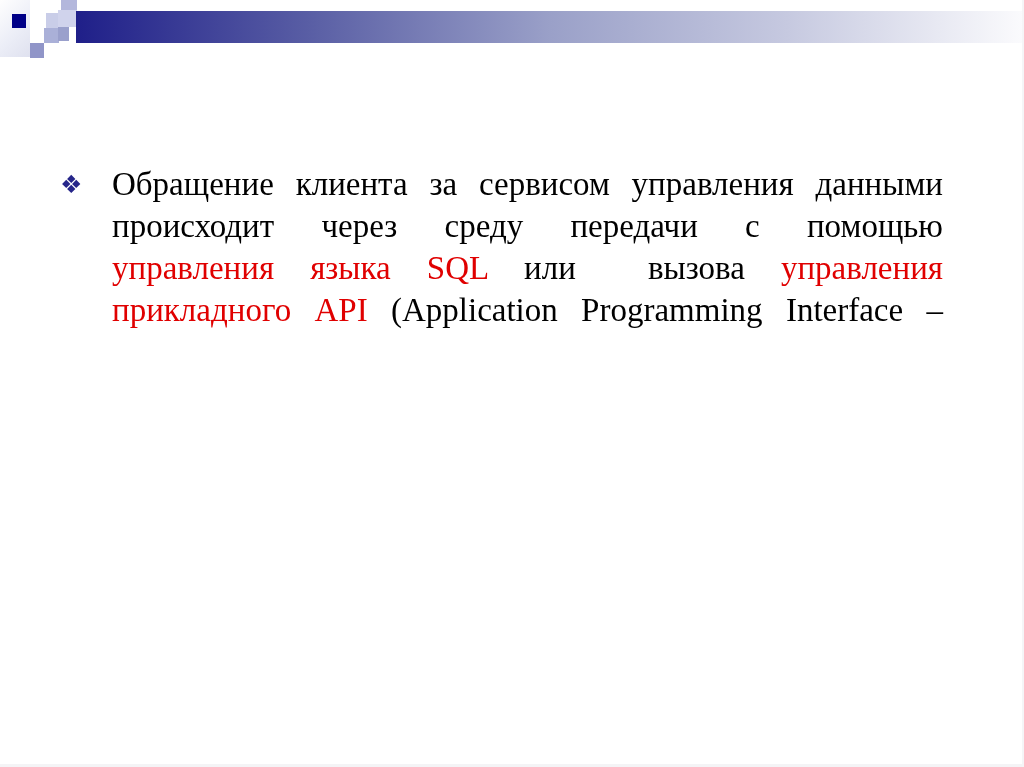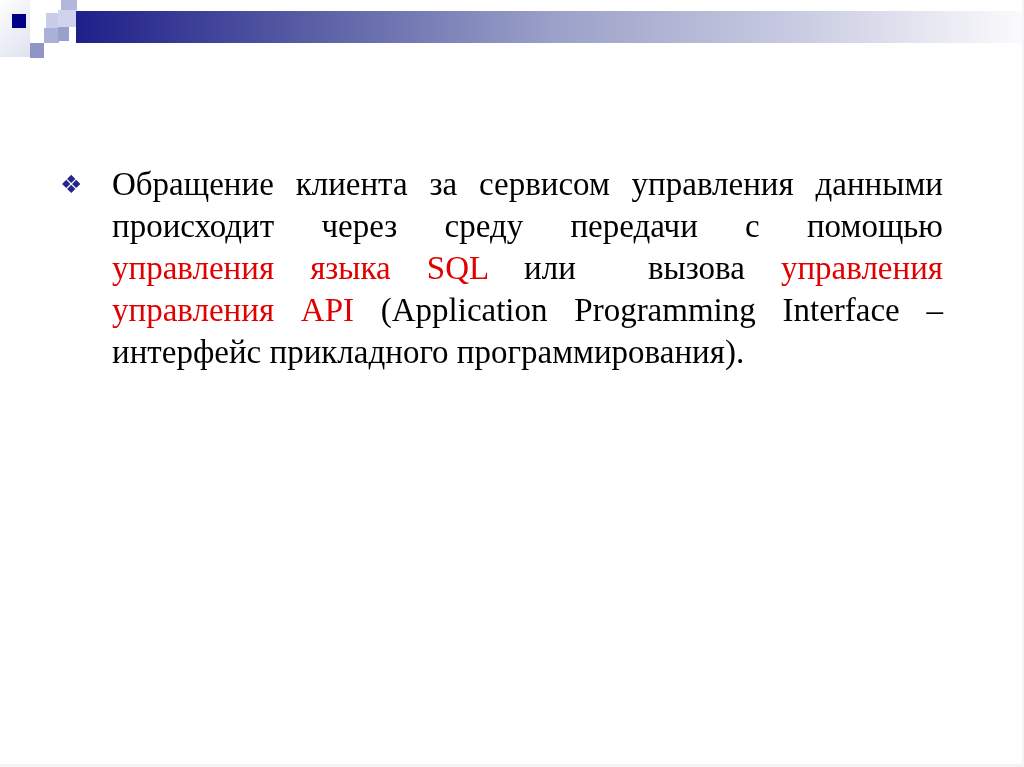--- a/index.html
+++ b/index.html
@@ -80,19 +80,18 @@
   <div class="px sq-g"></div>
 
   <div class="header-bar"></div>
 
   <span class="bullet">❖</span>
 
   <div class="paragraph">
       <div class="text-line justified"><span class="seg-black">Обращение клиента за сервисом управления данными</span></div>
       <div class="text-line justified"><span class="seg-black">происходит через среду передачи с помощью</span></div>
       <div class="text-line justified"><span class="seg-red">управления языка SQL</span><span class="seg-black"> или &nbsp;вызова </span><span class="seg-red">управления</span></div>
-      <div class="text-line justified"><span class="seg-red">управления API</span><span class="seg-black"> (Application Programming Interface –</span></div>
-      <div class="text-line"><span class="seg-black">интерфейс прикладного программирования).</span></div>
+      <div class="text-line justified"><span class="seg-red">прикладного API</span><span class="seg-black"> (Application Programming Interface –</span></div>
     </div>
 
   <div class="bottom-edge"></div>
   <div class="right-edge"></div>
 </div>
 
 </body></html>

